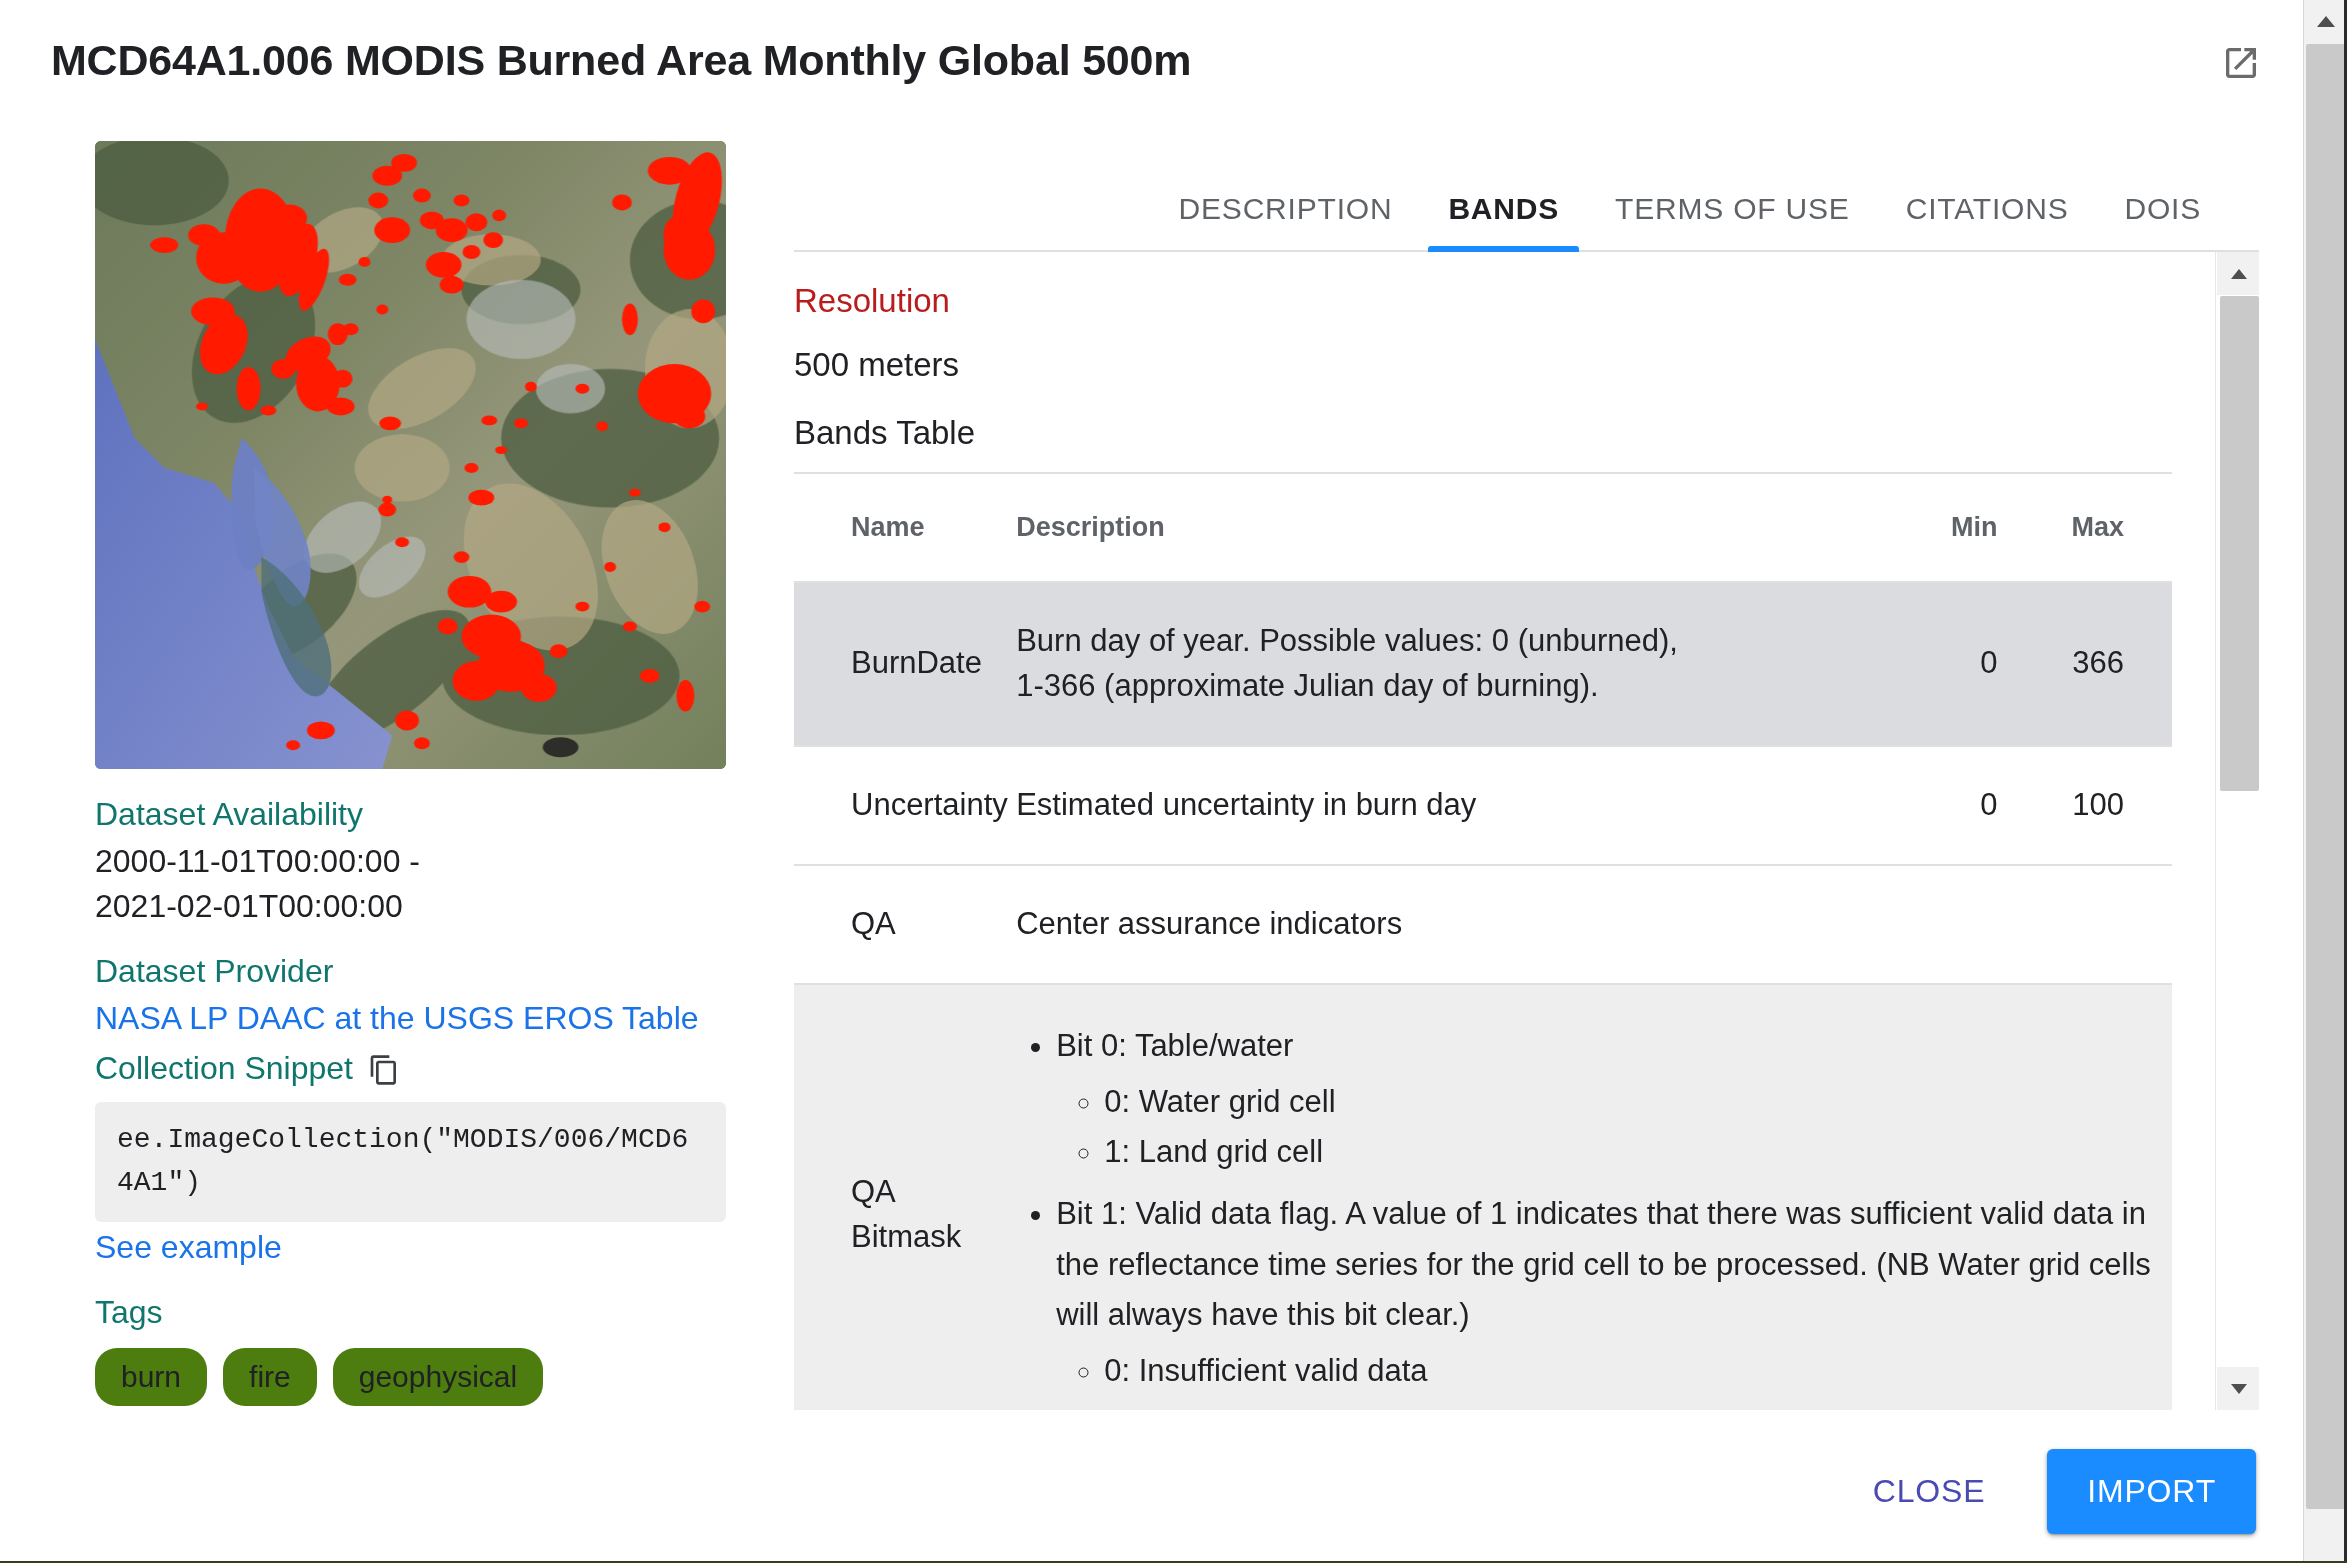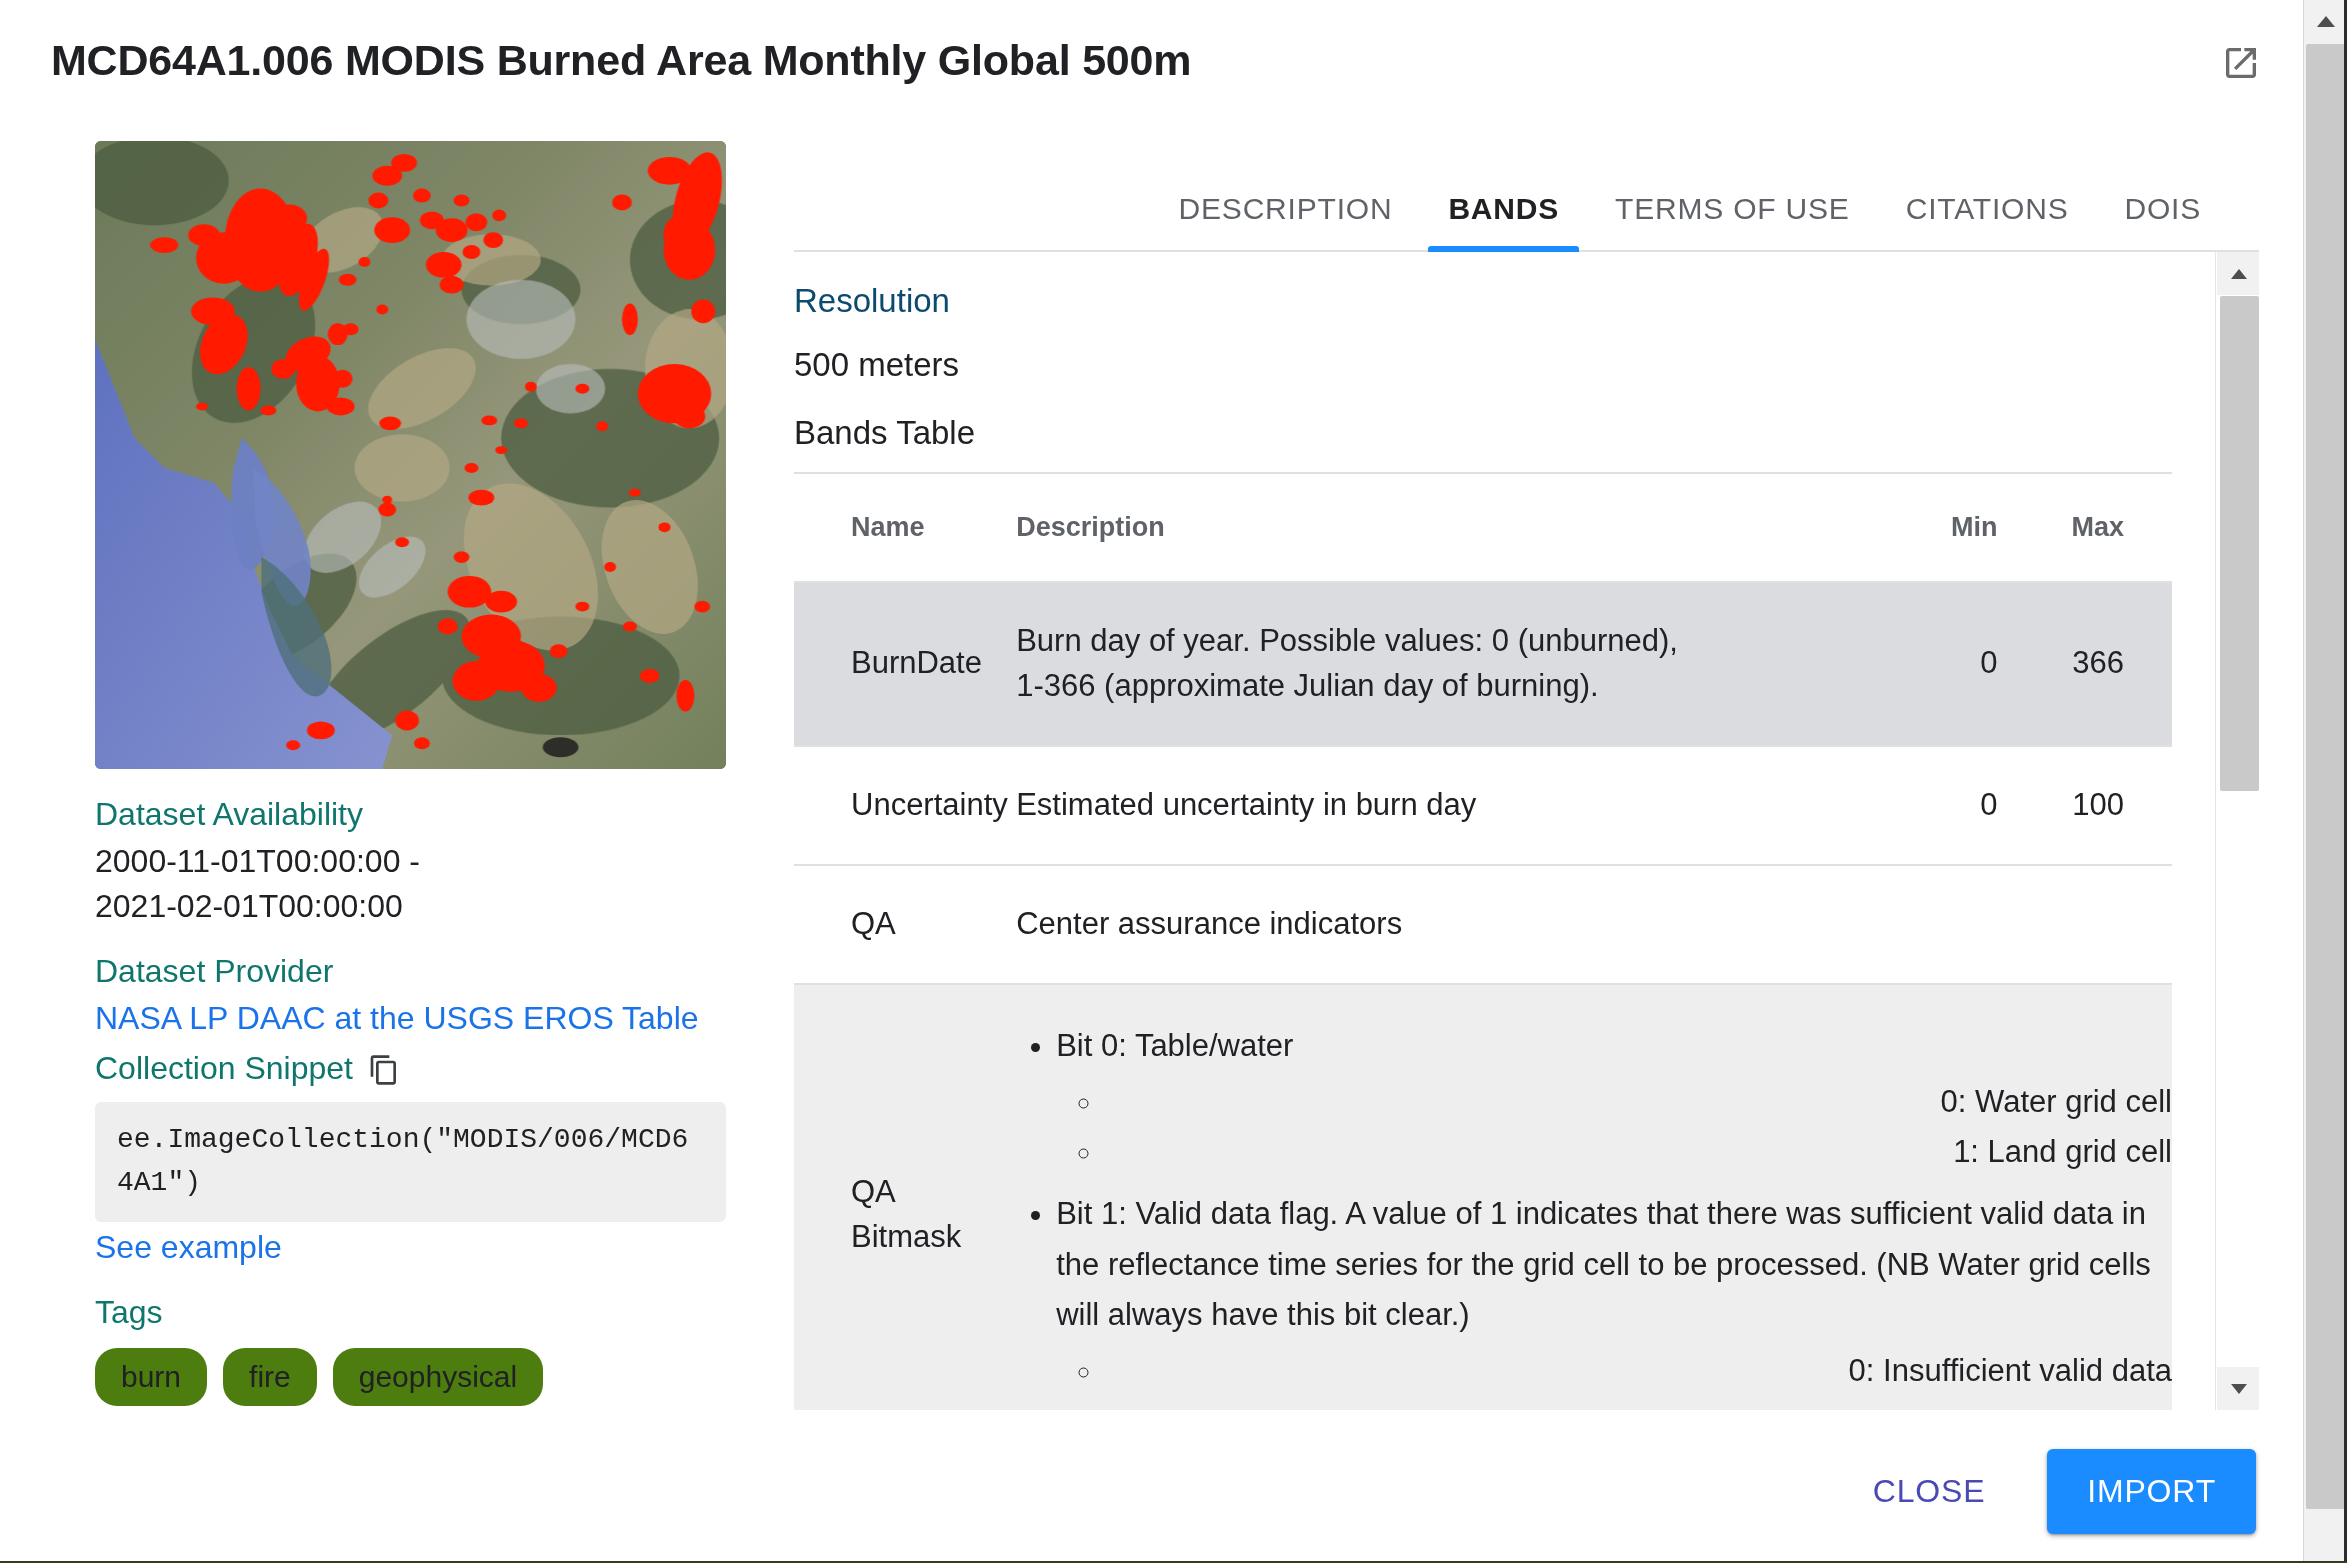--- a/index.html
+++ b/index.html
@@ -215,21 +215,21 @@
     overflow: hidden;
   }
   .scroll-inner {
     position: absolute;
     left: 0; top: 0;
     width: 1423px;
   }
 
   .res-label {
     font-size: 33px;
-    color: #0c4a6e;
+    color: #b91c1c;
     margin: 30px 0 0 0;
   }
   .res-value {
     font-size: 33px;
     color: #202124;
     margin: 26px 0 0 0;
   }
   .bands-label {
     font-size: 33px;
     color: #202124;
@@ -278,21 +278,20 @@
     list-style: disc;
     font-size: 31px;
     line-height: 1.62;
     margin: 0 0 6px 0;
   }
   ul.bitlist ul > li {
     list-style: circle;
     font-size: 31px;
     line-height: 1.62;
     margin: 0;
-    text-align: right;
   }
   ul.bitlist ul { padding-left: 48px; padding-top: 6px; padding-bottom: 6px; }
 
   
   .inner-scrollbar {
     position: absolute;
     right: 0; top: 0;
     width: 44px;
     height: 1158px;
     background: #ffffff;

